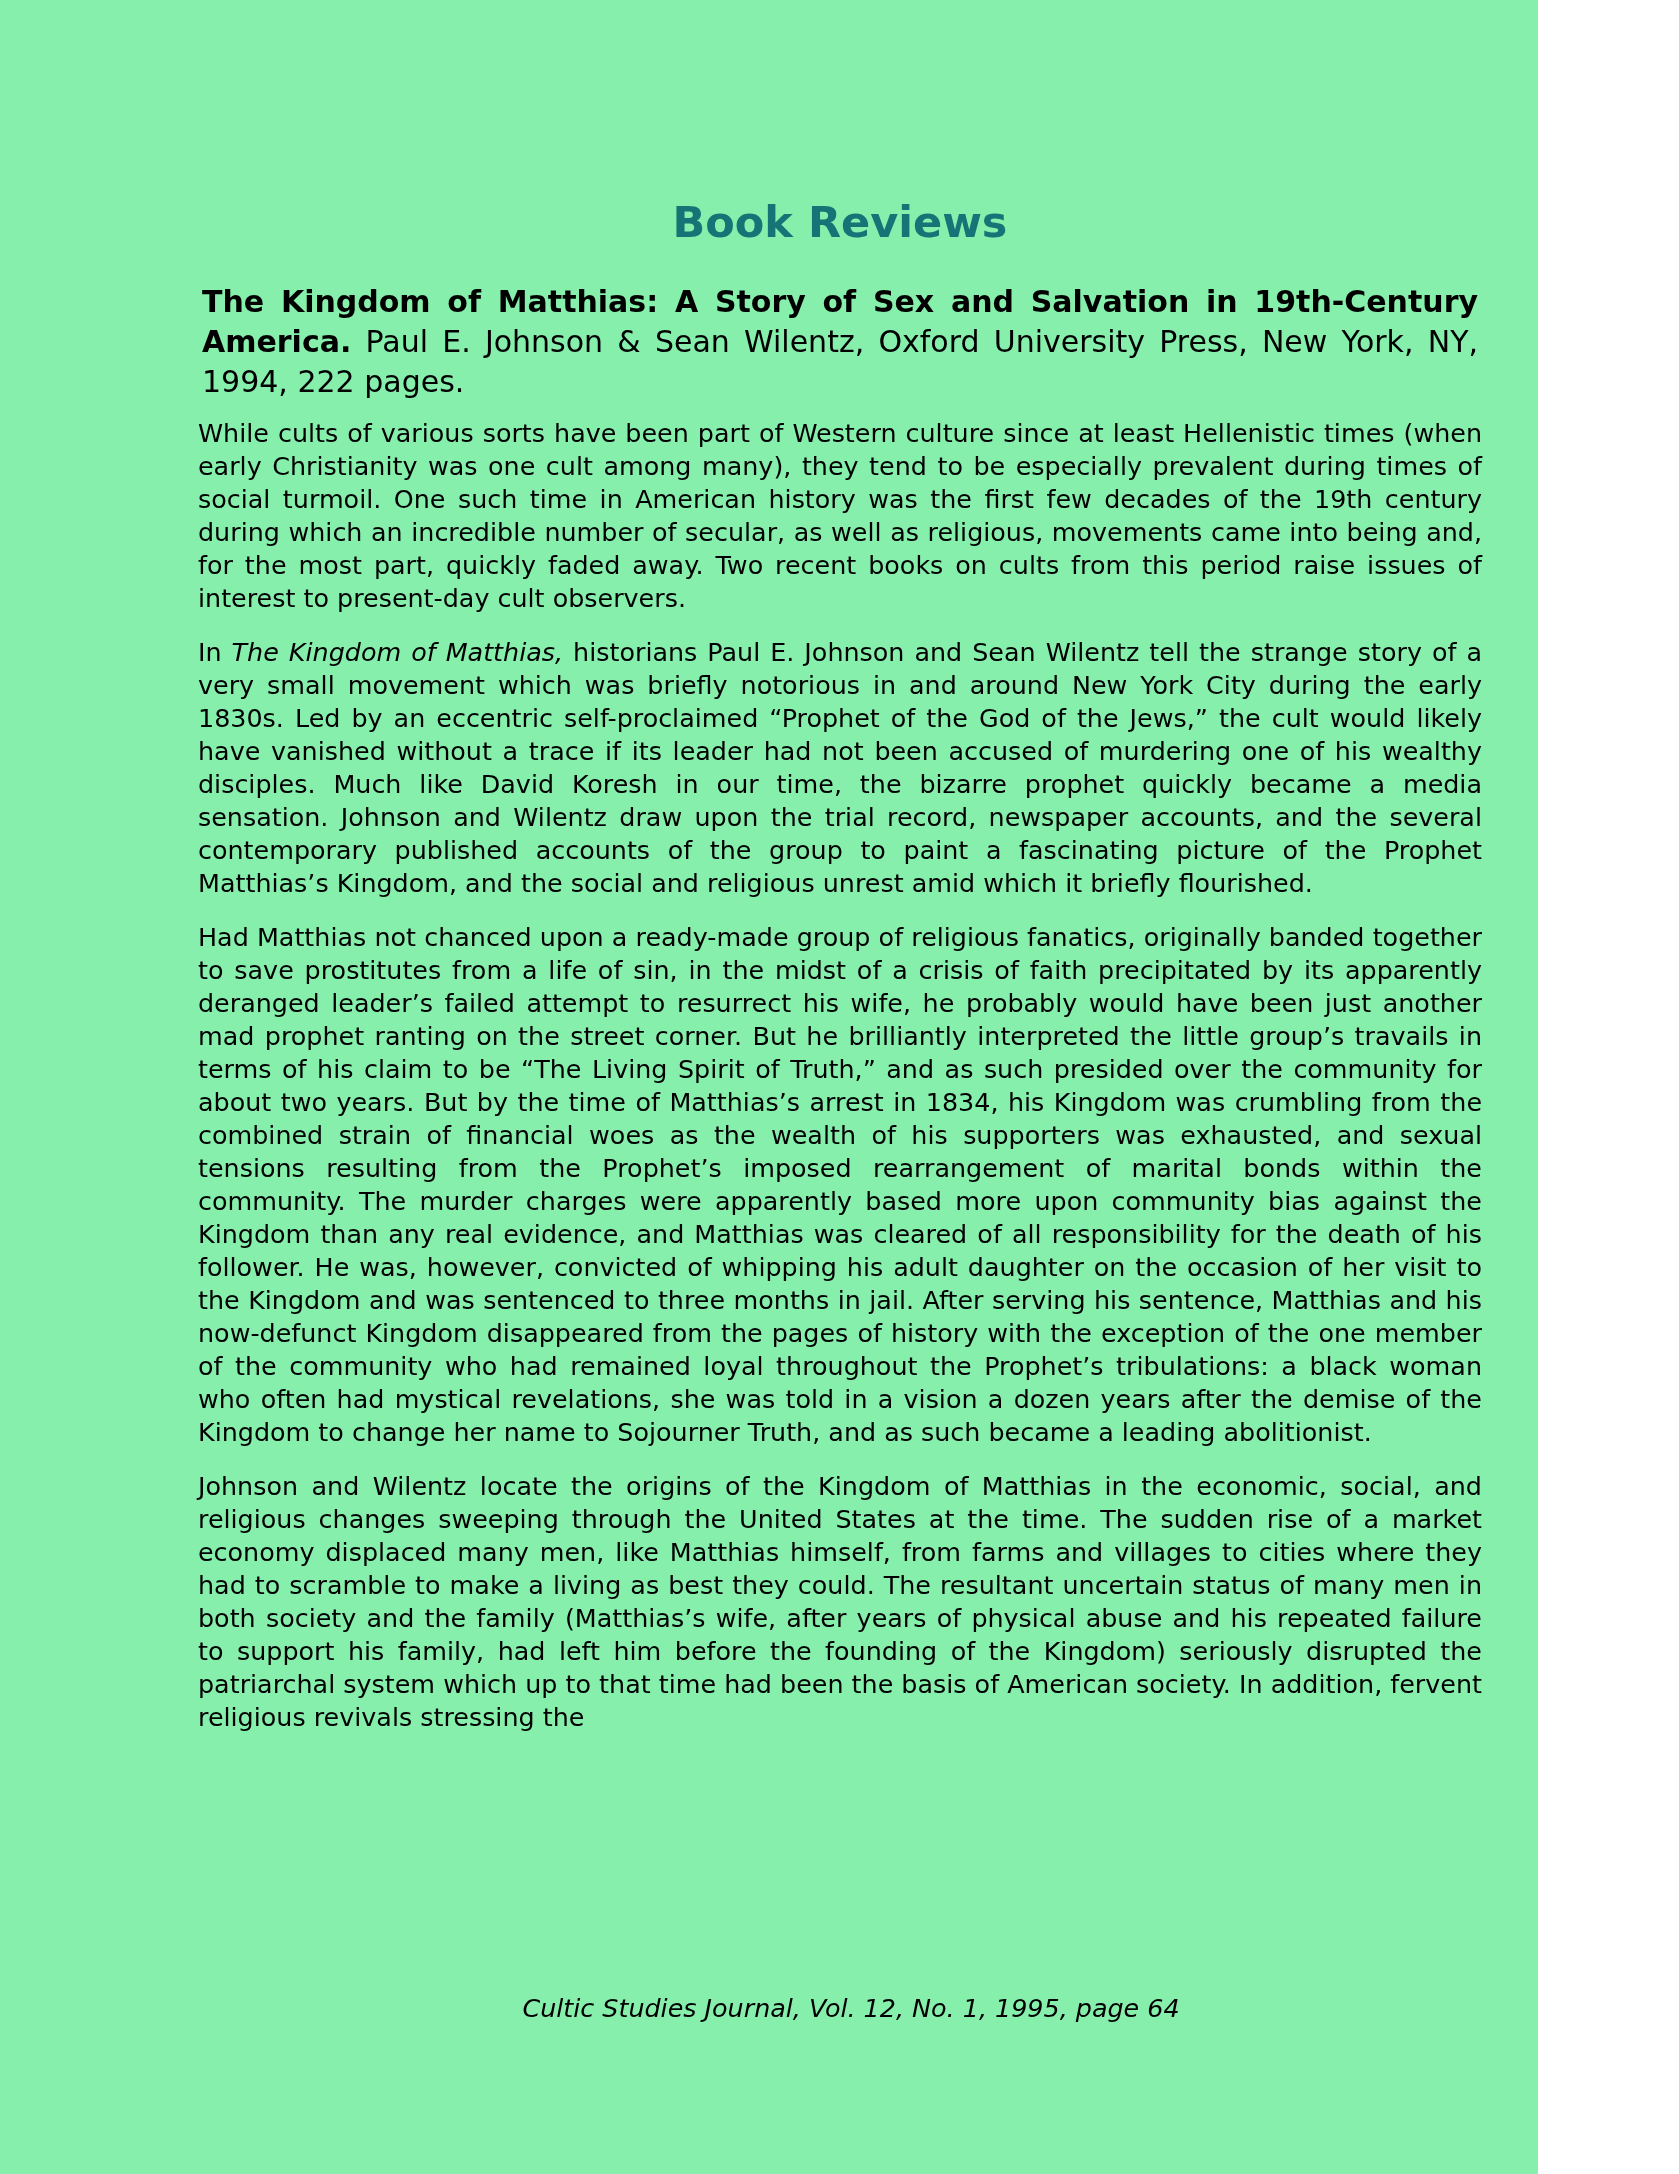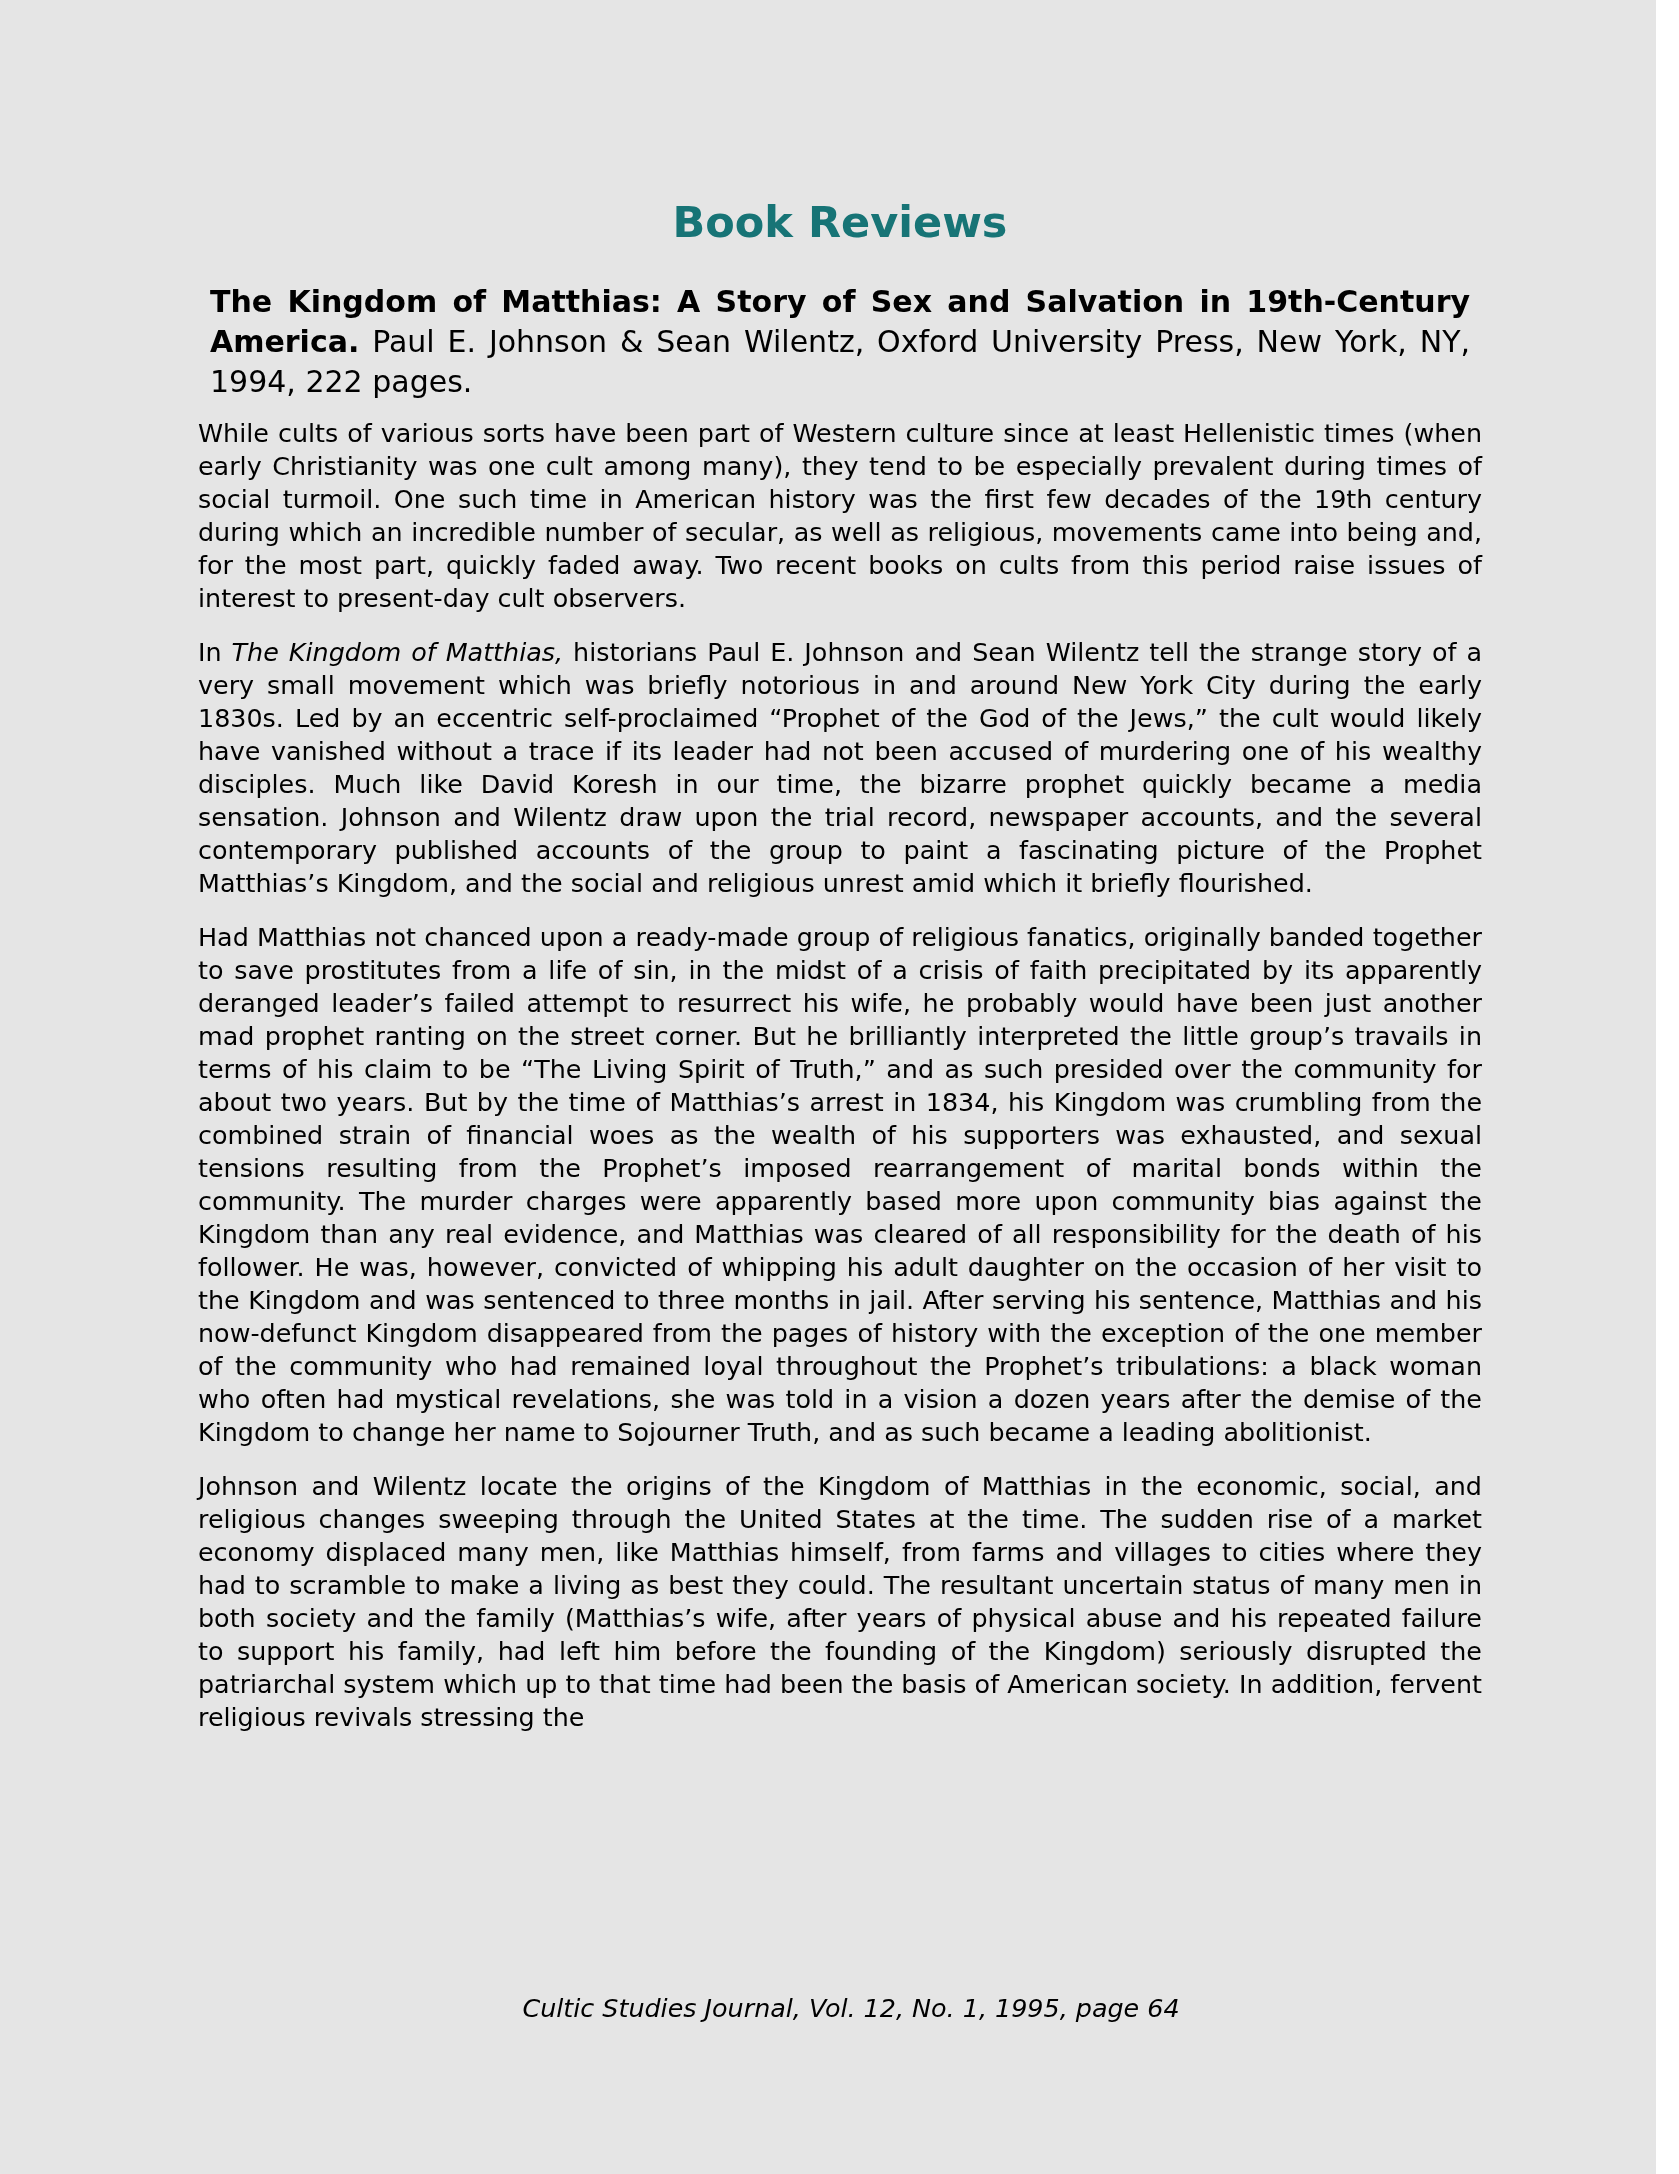--- a/index.html
+++ b/index.html
@@ -2,42 +2,42 @@
 <html style="font-size:15px"><head>
 <meta charset="utf-8">
 <style>
   html, body {
     margin: 0;
     padding: 0;
     background: #ffffff;
   }
   .page {
     position: relative;
-    width: 1656px;
+    width: 1538px;
     height: 2174px;
-    background: #e5e5e5;
+    background: #86efac;
     font-family: "DejaVu Sans", sans-serif;
     color: #000000;
     overflow: hidden;
   }
   .content {
     position: absolute;
     left: 198px;
     top: 201px;
     width: 1284px;
   }
   .doc-title {
     font-size: 43px;
     line-height: 43px;
     font-weight: bold;
     text-align: center;
     color: #177476;
     margin: 0 0 38px 0;
   }
-  .citations { margin: 12px; }
+  .citations { margin: 4px; }
   .citation {
     font-size: 30px;
     line-height: 40px;
     text-align: justify;
     margin: 0 0 15px 0;
   }
   .citation strong { font-weight: bold; }
   .review-body { margin-top: 11px; }
   .body-para {
     font-size: 25.4px;

